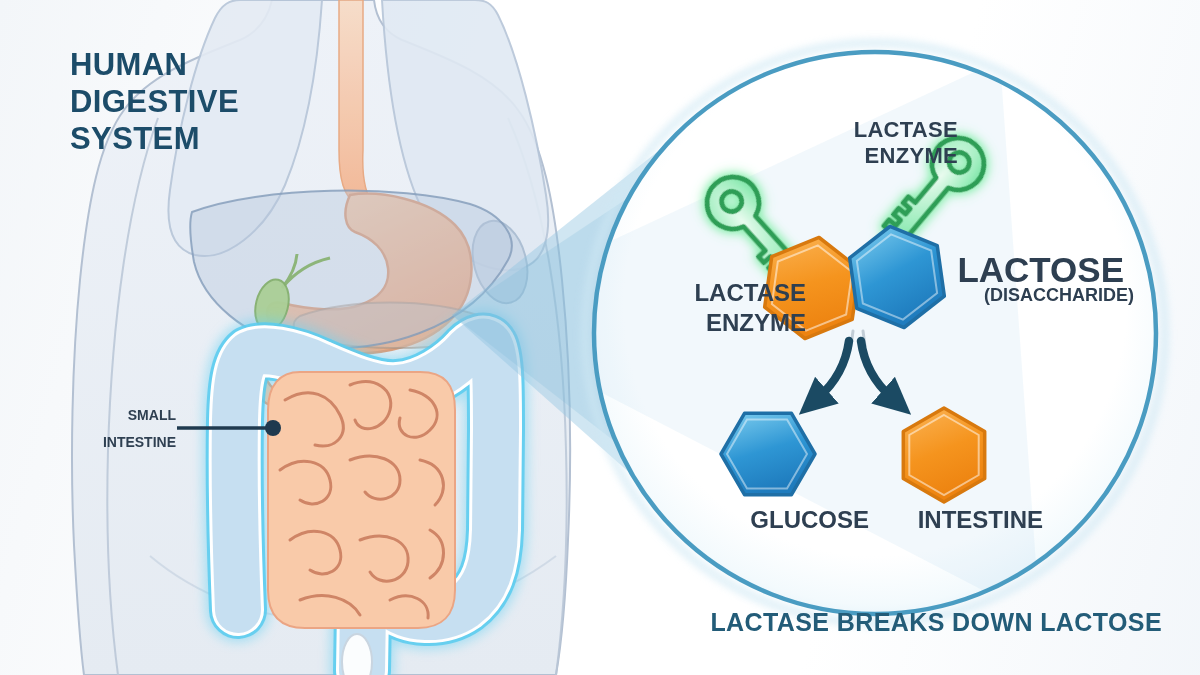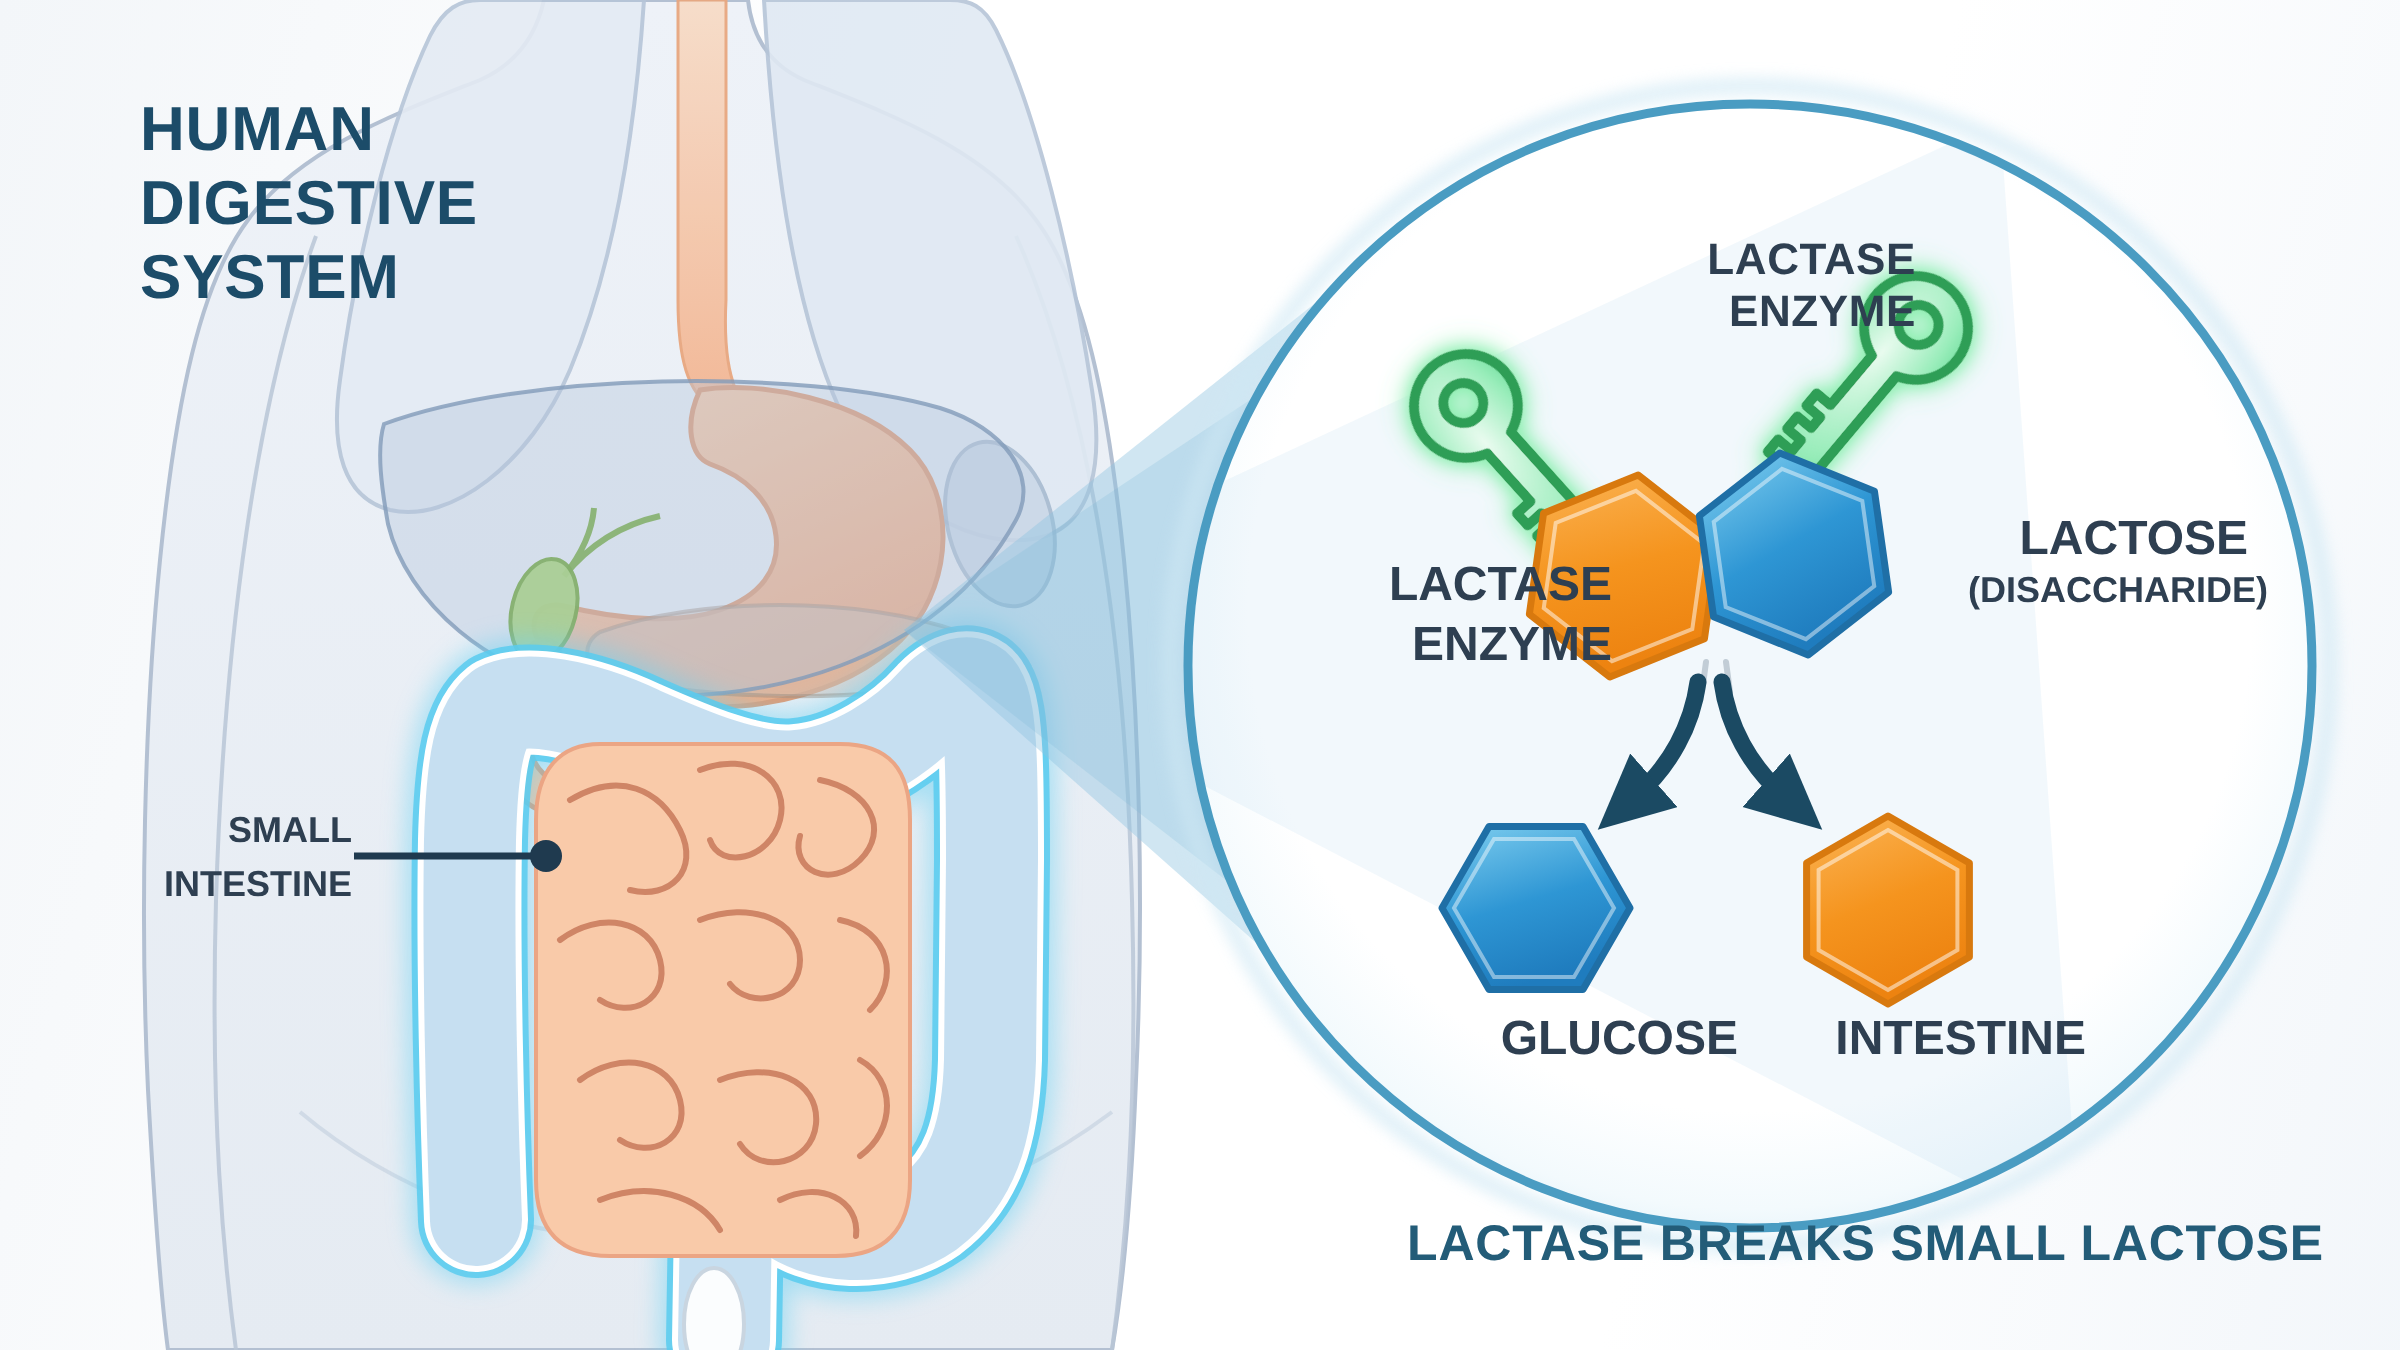--- a/index.html
+++ b/index.html
@@ -9,24 +9,24 @@
     background:linear-gradient(105deg,#f3f6f9 0%,#ffffff 35%,#ffffff 70%,#f2f6fa 100%);
     padding-left:19px;
   }
   #art{position:absolute;left:0;top:0;width:1200px;height:675px;}
   .lbl{position:absolute;white-space:pre-line;text-align:right;font-weight:bold;}
   .title{
     left:70px;top:46px;width:320px;text-align:left;
     font-size:31px;line-height:37px;font-weight:800;letter-spacing:.4px;
     color:#1C4C69;
   }
-  .si-label{left:28px;top:402px;width:148px;font-size:18px;line-height:27px;color:#2E3F51;}
+  .si-label{left:28px;top:402px;width:148px;font-size:14px;line-height:27px;color:#2E3F51;}
   .enzyme-top{left:738px;top:117px;width:220px;font-size:22px;line-height:26px;color:#2E3F51;letter-spacing:.3px;}
   .enzyme-side{left:616px;top:278px;width:190px;font-size:24px;line-height:30px;color:#2E3F51;}
-  .lactose-name{left:924px;top:256px;width:200px;font-size:24px;line-height:28px;color:#2E3F51;}
+  .lactose-name{left:924px;top:256px;width:200px;font-size:35px;line-height:28px;color:#2E3F51;}
   .lactose-sub{left:914px;top:285px;width:220px;font-size:18px;line-height:20px;color:#2E3F51;}
   .glucose{left:669px;top:506px;width:200px;font-size:24px;color:#2E3F51;}
   .galactose{left:843px;top:506px;width:200px;font-size:24px;color:#2E3F51;}
   .caption{left:558px;top:608px;width:604px;font-size:25px;letter-spacing:.4px;color:#235C78;}
 </style>
 </head>
 <body>
 
 <div id="stage">
 
@@ -214,15 +214,15 @@
 <div class="lbl si-label">SMALL
 INTESTINE</div>
 <div class="lbl enzyme-top">LACTASE
 ENZYME</div>
 <div class="lbl enzyme-side">LACTASE
 ENZYME</div>
 <div class="lbl lactose-name">LACTOSE</div>
 <div class="lbl lactose-sub">(DISACCHARIDE)</div>
 <div class="lbl glucose">GLUCOSE</div>
 <div class="lbl galactose">INTESTINE</div>
-<div class="lbl caption">LACTASE BREAKS SMALL LACTOSE</div>
+<div class="lbl caption">LACTASE BREAKS DOWN LACTOSE</div>
 
 </div>
 
 </body></html>

